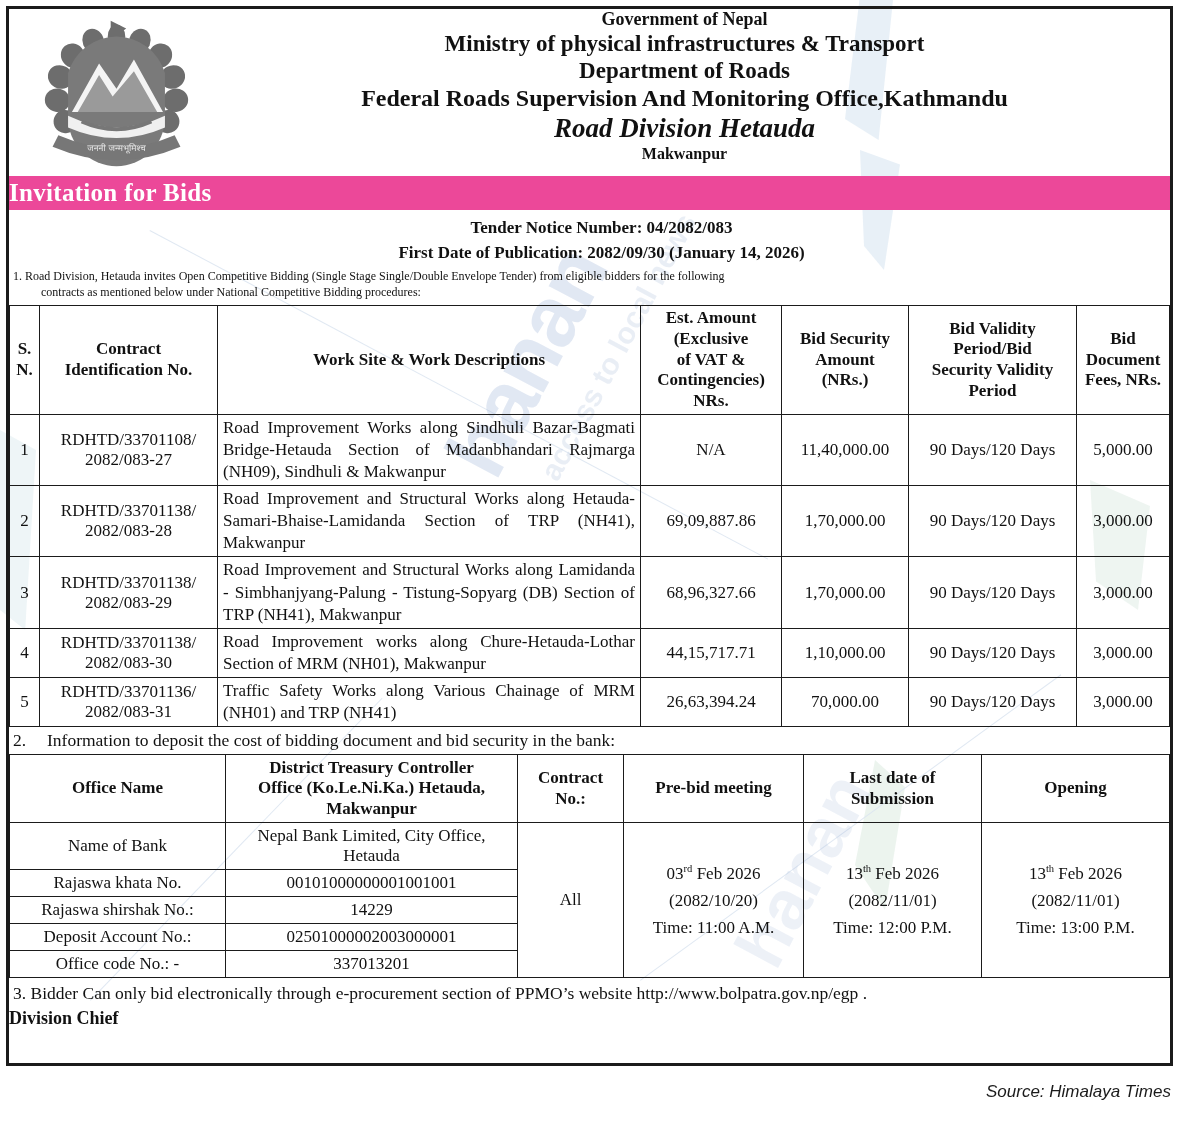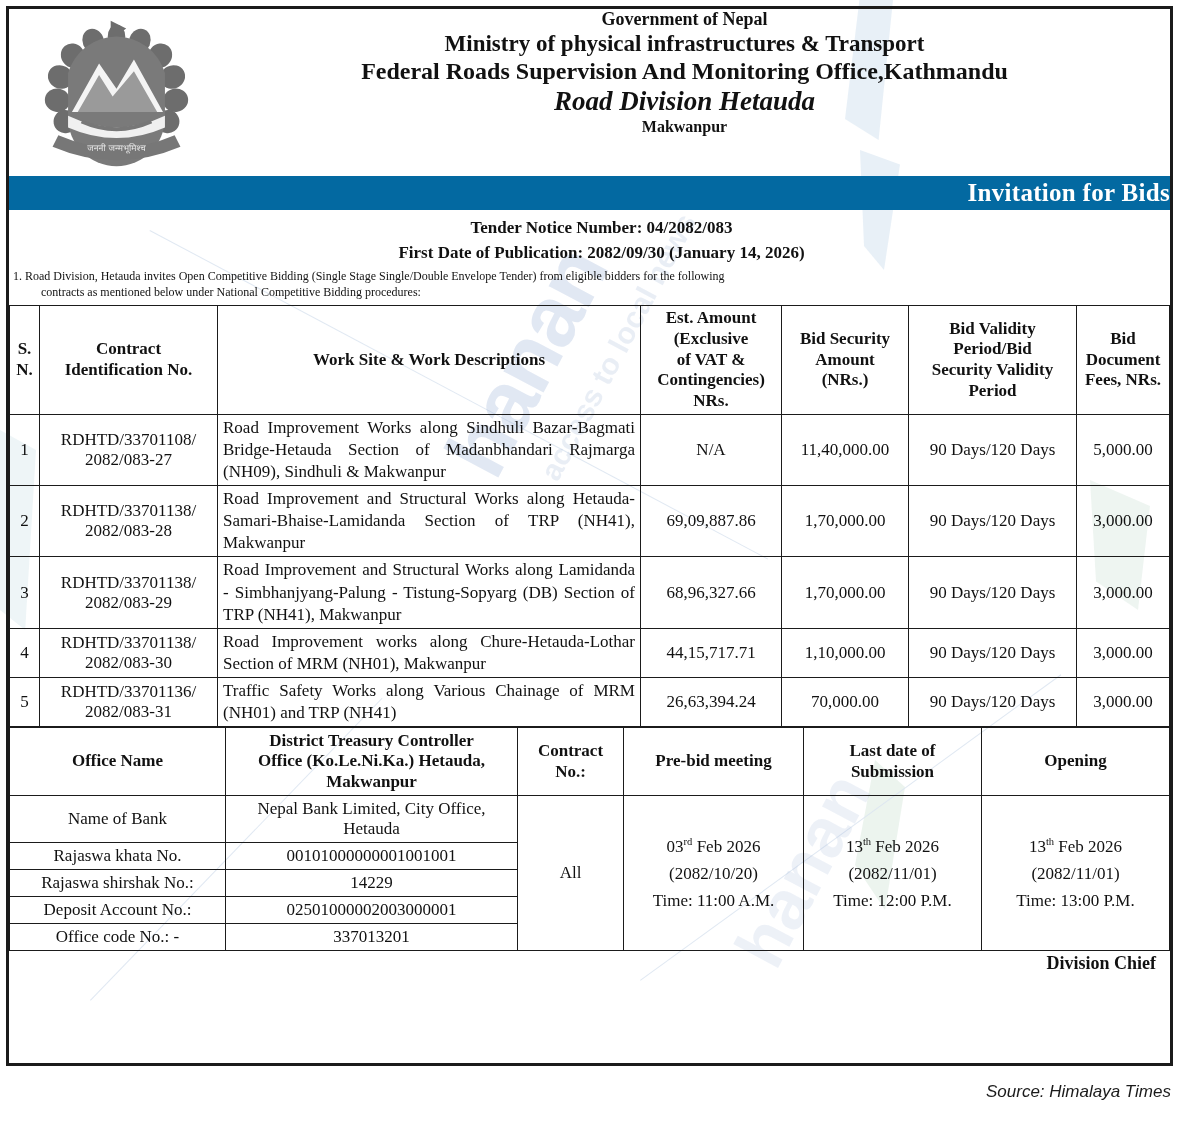--- a/index.html
+++ b/index.html
@@ -92,23 +92,23 @@
   .org-lines div { font-weight: bold; line-height: 1.18; }
   .ol-1 { font-size: 18px; }
   .ol-2 { font-size: 23px; }
   .ol-3 { font-size: 23px; }
   .ol-4 { font-size: 24px; }
   .ol-5 { font-size: 27px; font-style: italic; }
   .ol-6 { font-size: 16px; }
 
   .bidbar {
     height: 34px;
-    background: #0369a1;
+    background: #ec4899;
     color: #ffffff;
-    text-align: right;
+    text-align: left;
     font-weight: bold;
     font-size: 25px;
     line-height: 34px;
     letter-spacing: .3px;
   }
 
   .subhead {
     text-align: center;
     padding-top: 6px;
     padding-left: 24px;
@@ -171,21 +171,20 @@
   table.bank th { font-weight: bold; line-height: 1.2; }
   .bold { font-weight: normal; }
   .lbl  { font-weight: normal; }
   .datecell div { line-height: 1.0; padding: 5px 0; }
 
   .para3 {
     font-size: 17.5px;
     padding: 5px 6px 2px 4px;
   }
   .chief {
-    text-align: right;
     font-weight: bold;
     font-size: 18px;
     padding: 2px 14px 6px 0;
   }
 
   .source {
     position: absolute;
     right: 10px;
     top: 1082px;
     font-family: "Liberation Sans", sans-serif;
@@ -246,20 +245,21 @@
             <path d="M44 110 q36 16 72 0" stroke="#777" stroke-width="4" fill="none"></path>
 
             <path d="M20 124 q60 26 120 0 l6 12 q-66 28 -132 0 z" fill="#777777"></path>
             <text x="80" y="140" font-size="9" fill="#e8e8e8" text-anchor="middle" font-family="DejaVu Sans, sans-serif">जननी जन्मभूमिश्च</text>
           </g>
         </svg>
       </div>
       <div class="org-lines">
         <div class="ol-1">Government of Nepal</div>
         <div class="ol-2">Ministry of physical infrastructures &amp; Transport</div>
+        <div class="ol-3">Department of Roads</div>
         <div class="ol-4">Federal Roads Supervision And Monitoring Office,Kathmandu</div>
         <div class="ol-5">Road Division Hetauda</div>
         <div class="ol-6">Makwanpur</div>
       </div>
     </div>
 
     <div class="bidbar">Invitation for Bids</div>
 
     <div class="subhead">
       <div class="row1">
@@ -379,20 +379,23 @@
           </td>
           <td class="c-just">Traffic Safety Works along Various Chainage of MRM (NH01) and TRP (NH41)</td>
           <td class="c-num">26,63,394.24</td>
           <td class="c-num">70,000.00</td>
           <td class="c-num">90 Days/120 Days</td>
           <td class="c-num">3,000.00</td>
         </tr>
       </tbody>
     </table>
 
+    <div class="para2">
+      <span class="n">2.</span><span>Information to deposit the cost of bidding document and bid security in the bank:</span>
+    </div>
 
     <table class="bank">
       <colgroup>
         <col style="width:216px">
           <col style="width:292px">
           <col style="width:106px">
         <col style="width:180px">
           <col style="width:178px">
           <col style="width:188px">
       </colgroup>
@@ -452,18 +455,19 @@
           <td class="lbl">Deposit Account No.:</td>
           <td class="bold">02501000002003000001</td>
         </tr>
         <tr>
           <td class="lbl">Office code No.: -</td>
           <td class="bold">337013201</td>
         </tr>
       </tbody>
     </table>
 
+    <div class="para3">3. Bidder Can only bid electronically through e-procurement section of PPMO’s website http://www.bolpatra.gov.np/egp .</div>
     <div class="chief">Division Chief</div>
 
   </div>
 
   <div class="source">Source: Himalaya Times</div>
 </div>
 
 </body></html>

